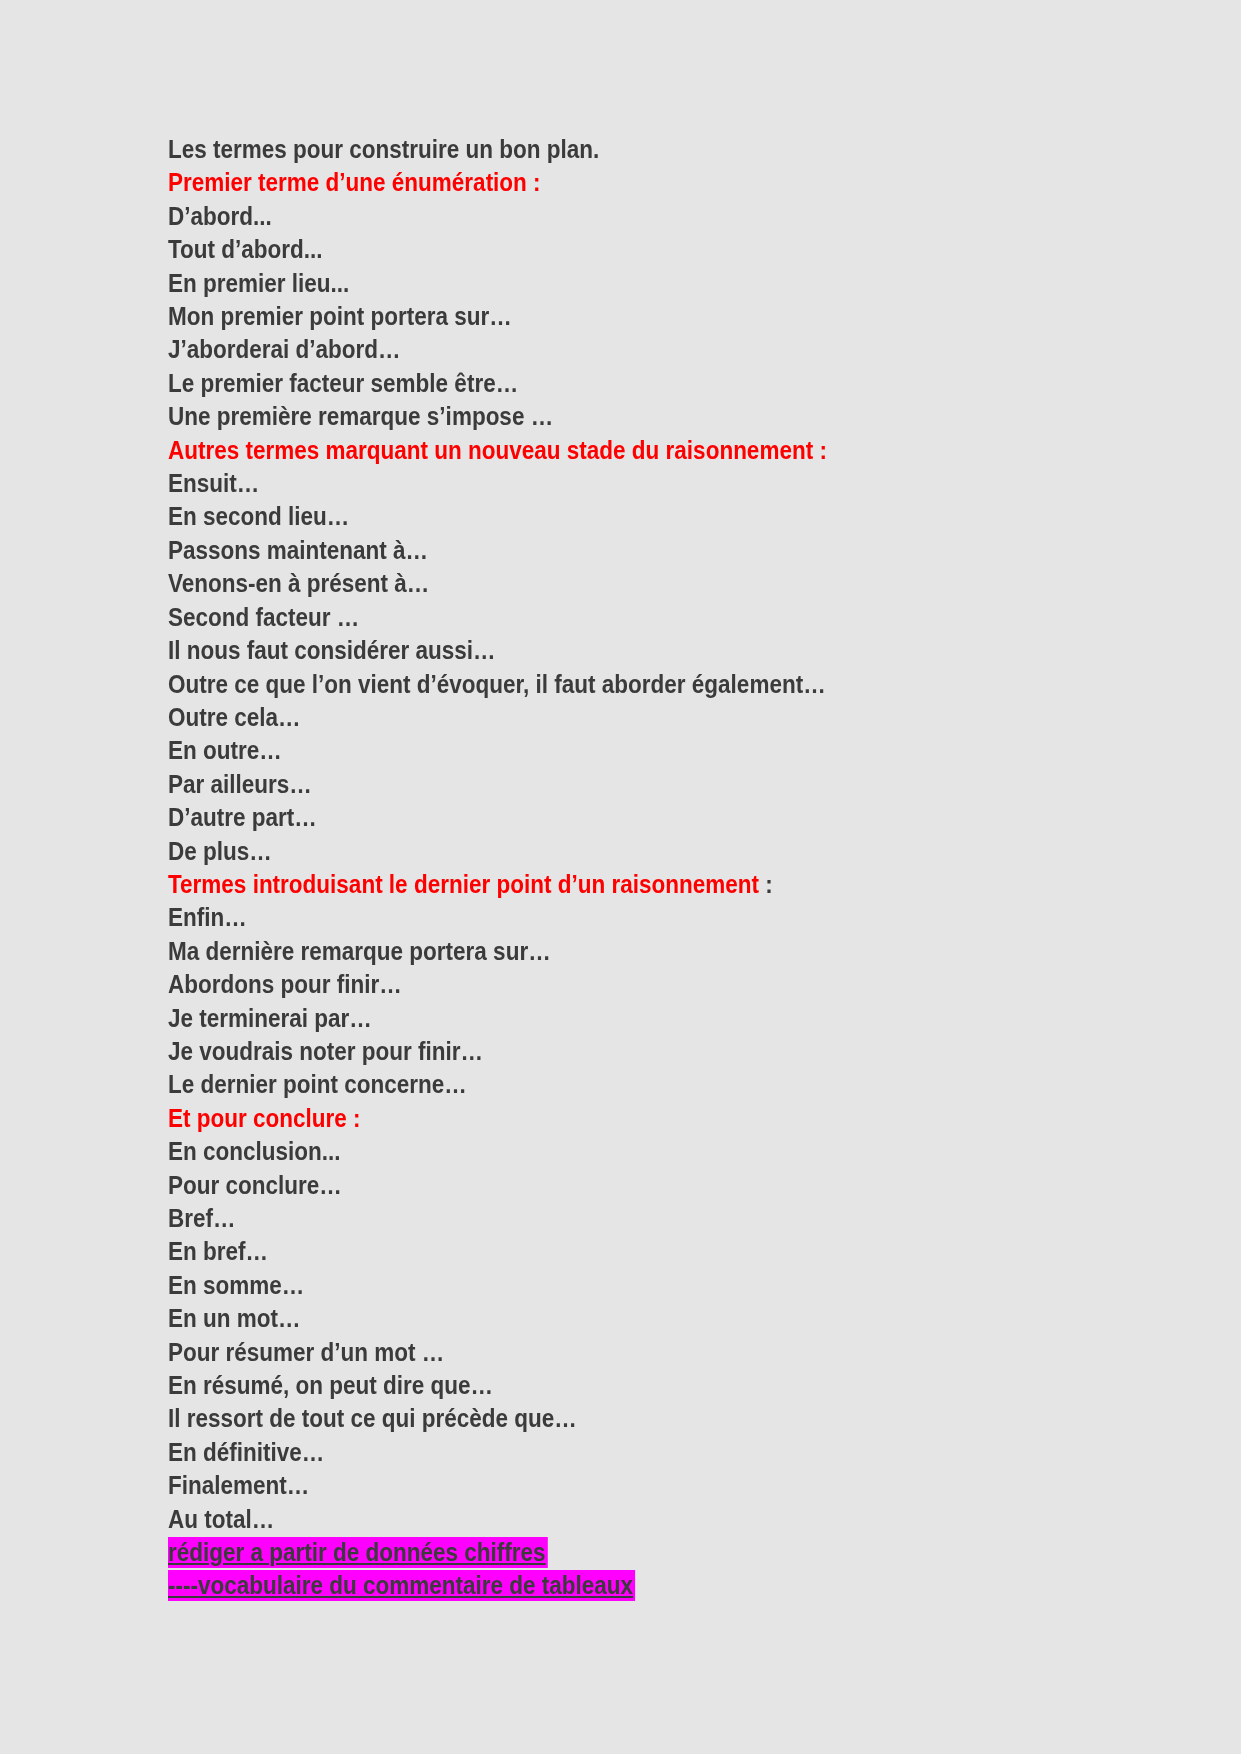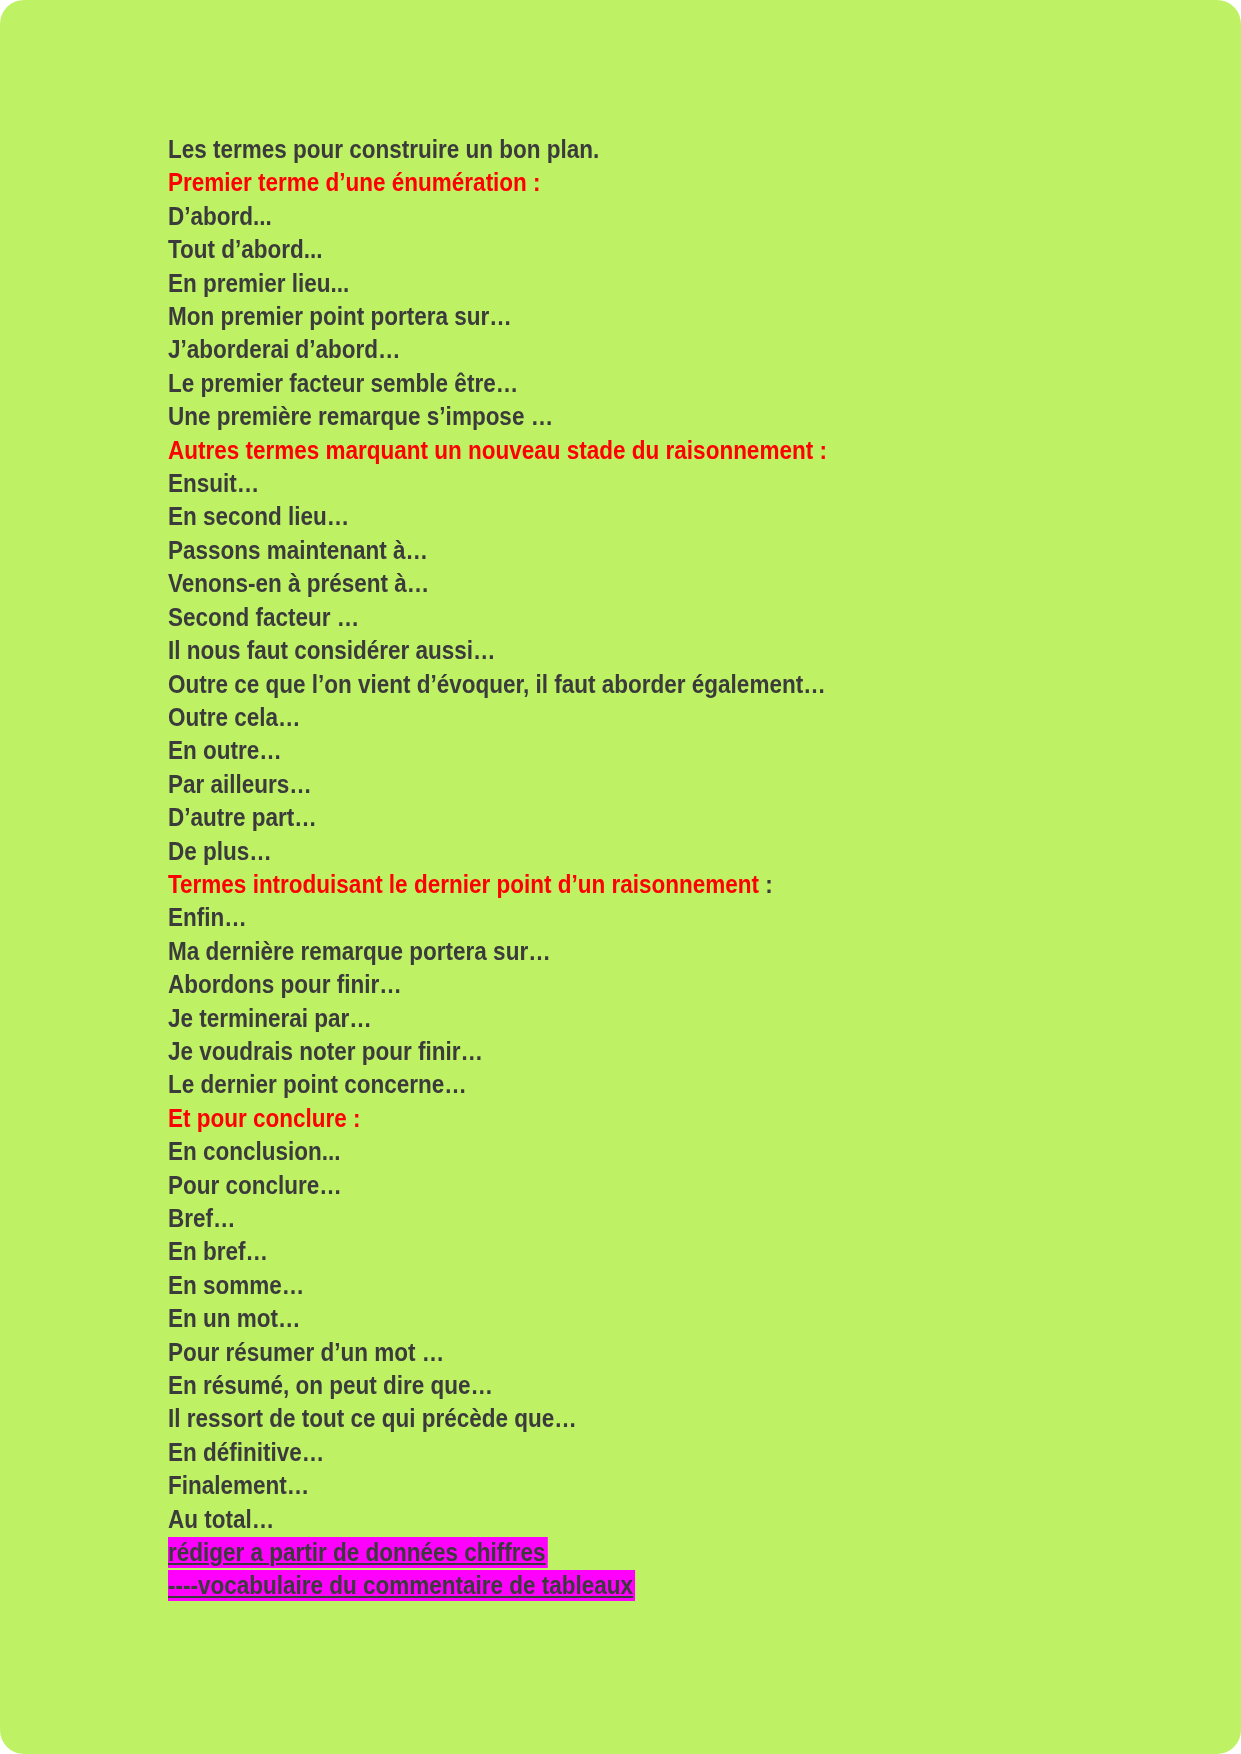--- a/index.html
+++ b/index.html
@@ -9,22 +9,21 @@
   }
   body {
     width: 1241px;
     height: 1754px;
     position: relative;
     overflow: hidden;
   }
   .page {
     position: absolute;
     inset: 0;
-    background: #bef264;
-    border-radius: 24px;
+    background: #e5e5e5;
   }
   .text-block {
     position: absolute;
     left: 168px;
     top: 133px;
     transform: scaleX(0.9);
     transform-origin: 0 0;
   }
   .line {
     font-family: "Liberation Sans", sans-serif;

